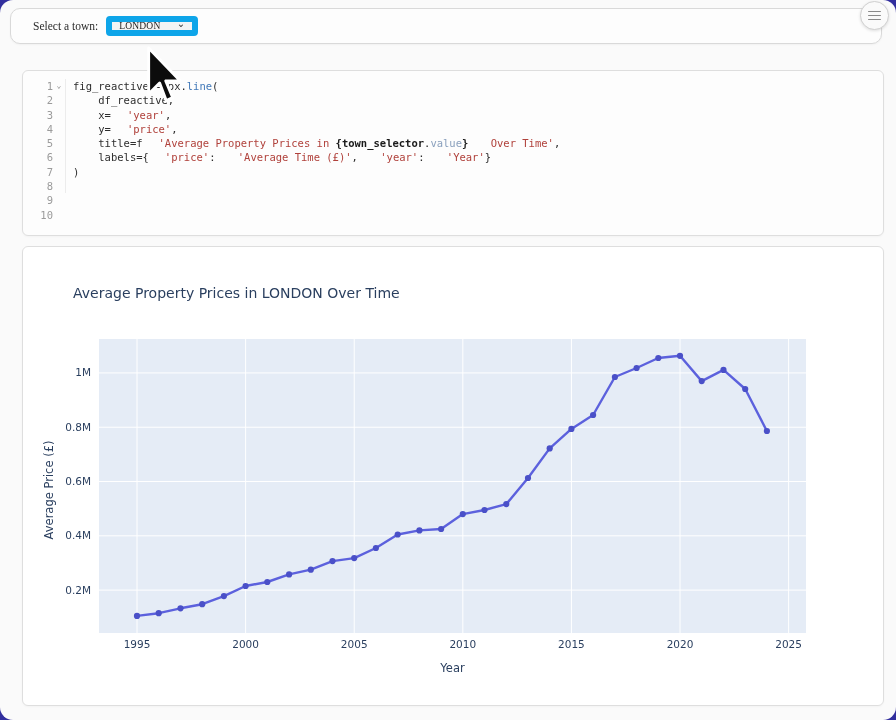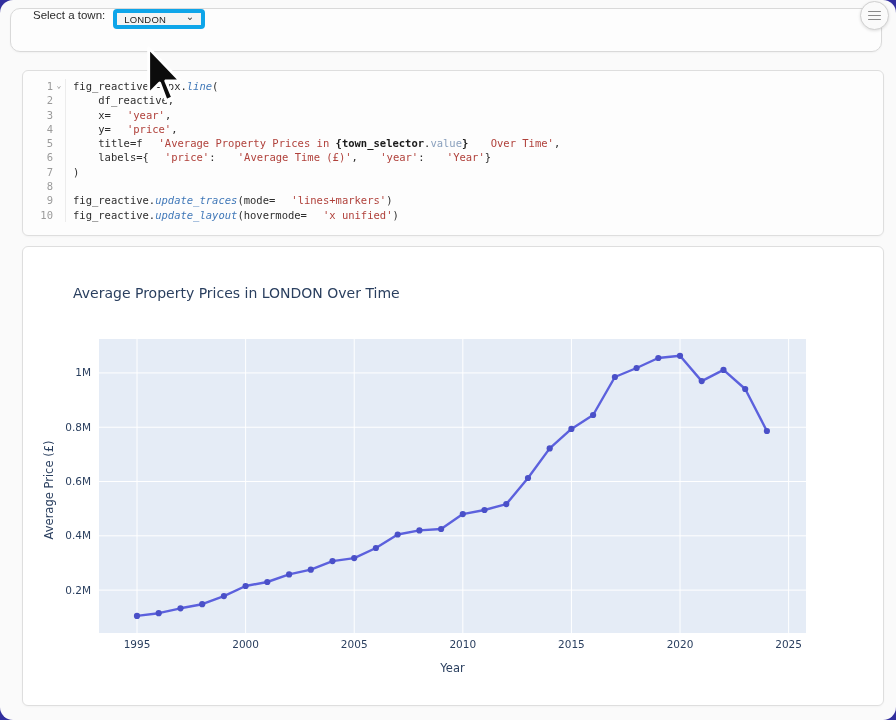--- a/index.html
+++ b/index.html
@@ -7,28 +7,29 @@
     width:896px;height:720px;overflow:hidden;
     background:#322f9e;
     font-family:"Liberation Sans", sans-serif;
   }
   .page{
     position:absolute;left:0;top:0;width:896px;height:720px;
     background:#fafafa;border-radius:13px;overflow:hidden;
   }
   
   .topbox{
-    position:absolute;left:10px;top:8px;width:872px;height:44px;
+    position:absolute;left:10px;top:8px;width:872px;height:36px;
     background:#fdfdfd;border:1px solid #d9d9d9;border-radius:10px;
-    display:flex;align-items:flex-start;box-sizing:border-box;padding-left:22px;
+    display:flex;align-items:center;box-sizing:border-box;padding-left:22px;
     box-shadow:0 1px 2px rgba(0,0,0,0.04);
+    font-family:Liberation Serif, serif;
   }
   .sel-label{font-size:11.5px;color:#2b2b2b;margin-right:8px;}
   .dropdown{
-    width:92px;height:20px;background:#f4f4f4;border:4px solid #0ea5e9;
+    width:92px;height:20px;background:#f4f4f4;border:6px solid #0ea5e9;
     border-radius:4px;display:flex;align-items:center;justify-content:space-between;
     padding:0 7px;box-sizing:border-box;cursor:pointer;
   }
   .dropdown .val{font-size:9.5px;color:#222;letter-spacing:0.2px;}
   .dropdown .chev{font-size:10px;color:#333;line-height:10px;margin-top:-4px;}
   .menu-btn{
     position:absolute;right:7px;top:1px;width:29px;height:29px;border-radius:50%;
     background:#fafafa;border:1px solid #cfcfcf;box-shadow:0 1px 3px rgba(0,0,0,0.12);
     display:flex;align-items:center;justify-content:center;flex-direction:column;gap:2.5px;
     padding:0;cursor:pointer;
@@ -40,21 +41,21 @@
     background:#fdfdfd;border:1px solid #dedede;border-radius:6px;
     box-sizing:border-box;padding-top:8px;overflow:hidden;
     box-shadow:0 1px 2px rgba(0,0,0,0.03);
   }
   .cline{display:flex;height:14.3px;line-height:14.3px;
     font-family:"DejaVu Sans Mono", monospace;font-size:10.5px;}
   .cline .gut{width:30px;text-align:right;color:#9b9b9b;flex:0 0 auto;}
   .cline .fold{width:12px;text-align:center;color:#8c8c8c;font-size:8px;flex:0 0 auto;}
   .cline .src{border-left:1px solid #ececec;padding-left:7px;white-space:pre;color:#2d2d2d;}
   .tk-d{color:#2d2d2d;}
-  .tk-fn{color:#4078b8;font-style:italic;}
+  .tk-fn{color:#4078b8;}
   .tk-s{color:#b0413b;margin-left:16px;}
   .tk-b{color:#1a1a1a;font-weight:bold;margin-top:23px;}
   .tk-p{color:#8aa0bd;}
   
   .output-cell{
     position:absolute;left:22px;top:246px;width:862px;height:460px;
     background:#ffffff;border:1px solid #dedede;border-radius:6px;
     box-sizing:border-box;overflow:hidden;
     box-shadow:0 1px 2px rgba(0,0,0,0.03);
   }
@@ -119,26 +120,24 @@
           <span class="src"><span class="tk-d">)</span></span>
         </div>
         <div class="cline">
           <span class="gut">8</span>
           <span class="fold"></span>
           <span class="src"></span>
         </div>
         <div class="cline">
           <span class="gut">9</span>
           <span class="fold"></span>
-          <span class="src"><span class="tk-d">fig_reactive.</span><span class="tk-fn">update_traces</span><span class="tk-d">(mode=</span><span class="tk-s">'lines+markers'</span><span class="tk-d">)</span></span>
         </div>
         <div class="cline">
           <span class="gut">10</span>
           <span class="fold"></span>
-          <span class="src"><span class="tk-d">fig_reactive.</span><span class="tk-fn">update_layout</span><span class="tk-d">(hovermode=</span><span class="tk-s">'x unified'</span><span class="tk-d">)</span></span>
         </div>
       </div>
   </div>
 
   <div class="output-cell">
     <svg id="chart" width="862" height="460">
         <rect x="76" y="92" width="707" height="294" fill="#e5ecf6"></rect>
         <line x1="76" x2="783" y1="343.1080332409972" y2="343.1080332409972" stroke="#ffffff" stroke-width="1"></line>
         <line x1="76" x2="783" y1="288.81440443213296" y2="288.81440443213296" stroke="#ffffff" stroke-width="1"></line>
         <line x1="76" x2="783" y1="234.52077562326872" y2="234.52077562326872" stroke="#ffffff" stroke-width="1"></line>

